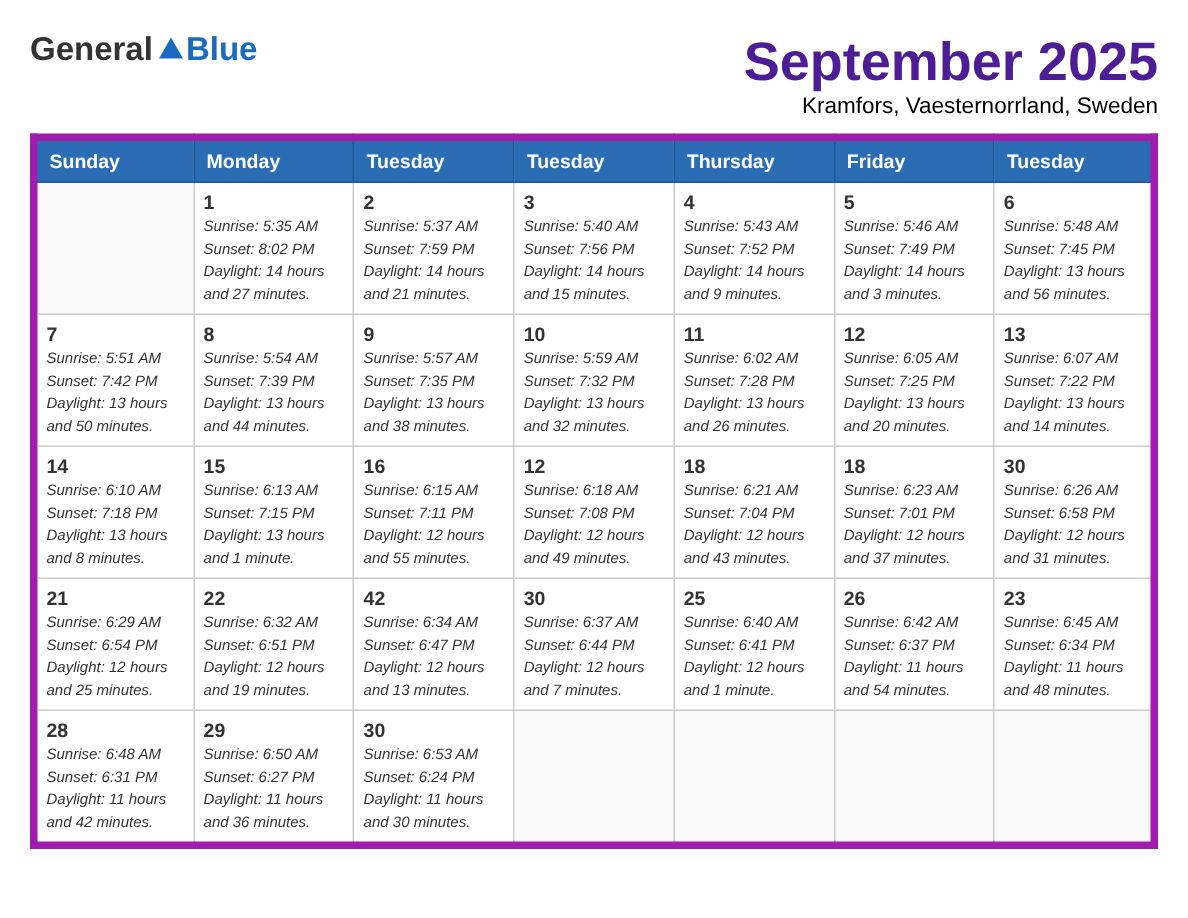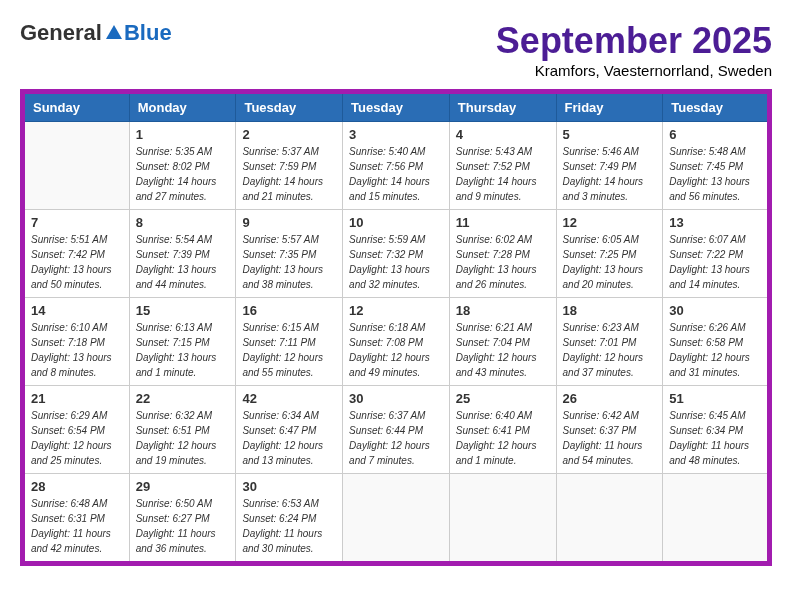--- a/index.html
+++ b/index.html
@@ -231,21 +231,21 @@
         </td>
         <td>
           <div class="day-number">25</div>
           <div class="day-info">Sunrise: 6:40 AM<br>Sunset: 6:41 PM<br>Daylight: 12 hours<br>and 1 minute.</div>
         </td>
         <td>
           <div class="day-number">26</div>
           <div class="day-info">Sunrise: 6:42 AM<br>Sunset: 6:37 PM<br>Daylight: 11 hours<br>and 54 minutes.</div>
         </td>
         <td>
-          <div class="day-number">51</div>
+          <div class="day-number">23</div>
           <div class="day-info">Sunrise: 6:45 AM<br>Sunset: 6:34 PM<br>Daylight: 11 hours<br>and 48 minutes.</div>
         </td>
       </tr>
       <tr class="week-row">
         <td>
           <div class="day-number">28</div>
           <div class="day-info">Sunrise: 6:48 AM<br>Sunset: 6:31 PM<br>Daylight: 11 hours<br>and 42 minutes.</div>
         </td>
         <td>
           <div class="day-number">29</div>

